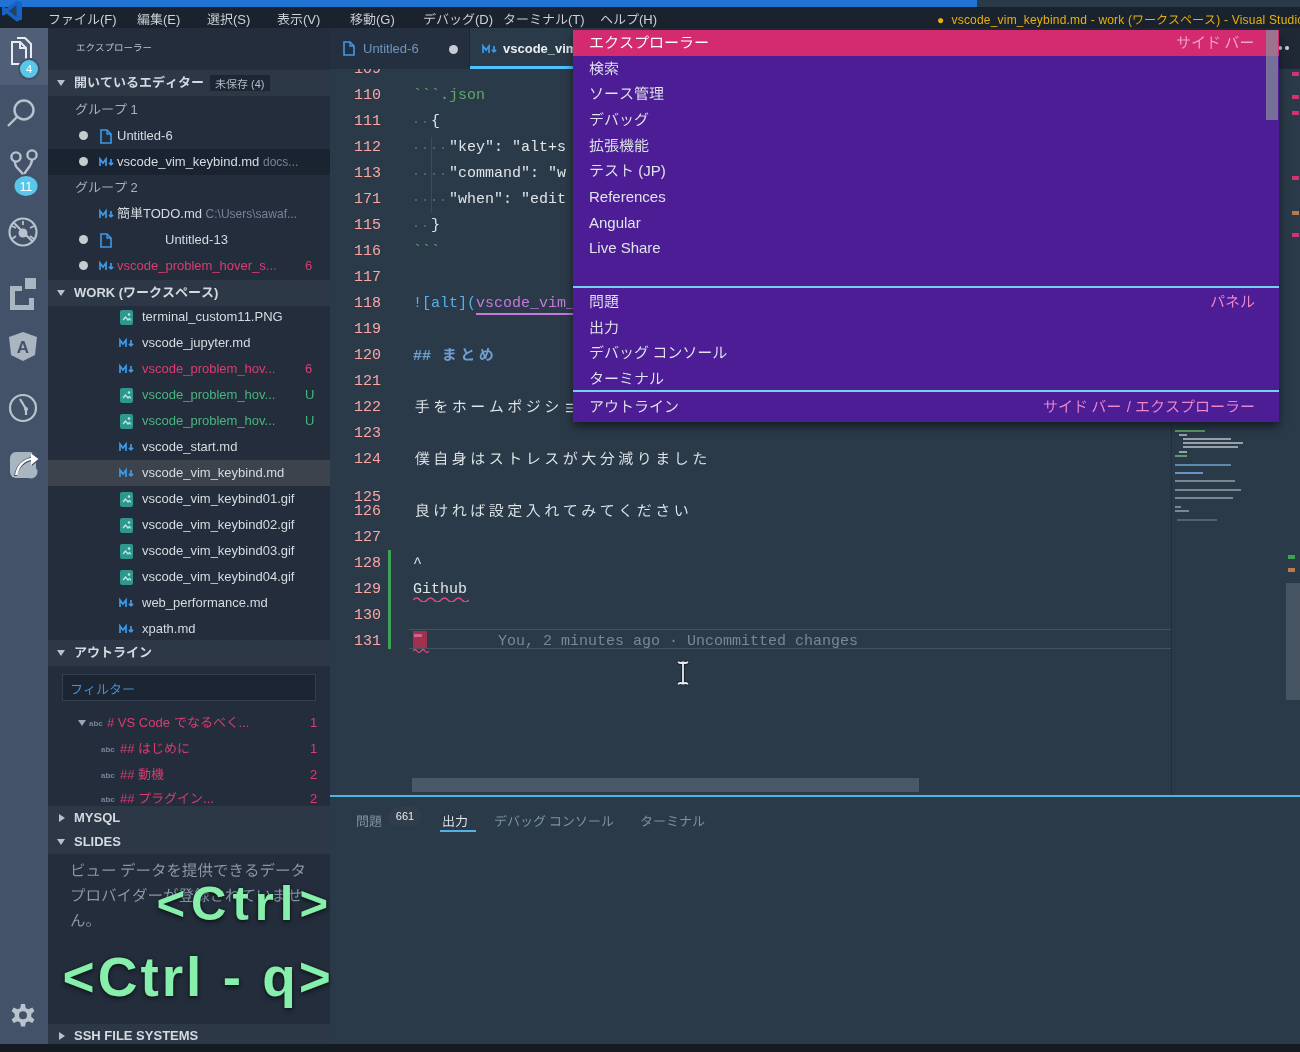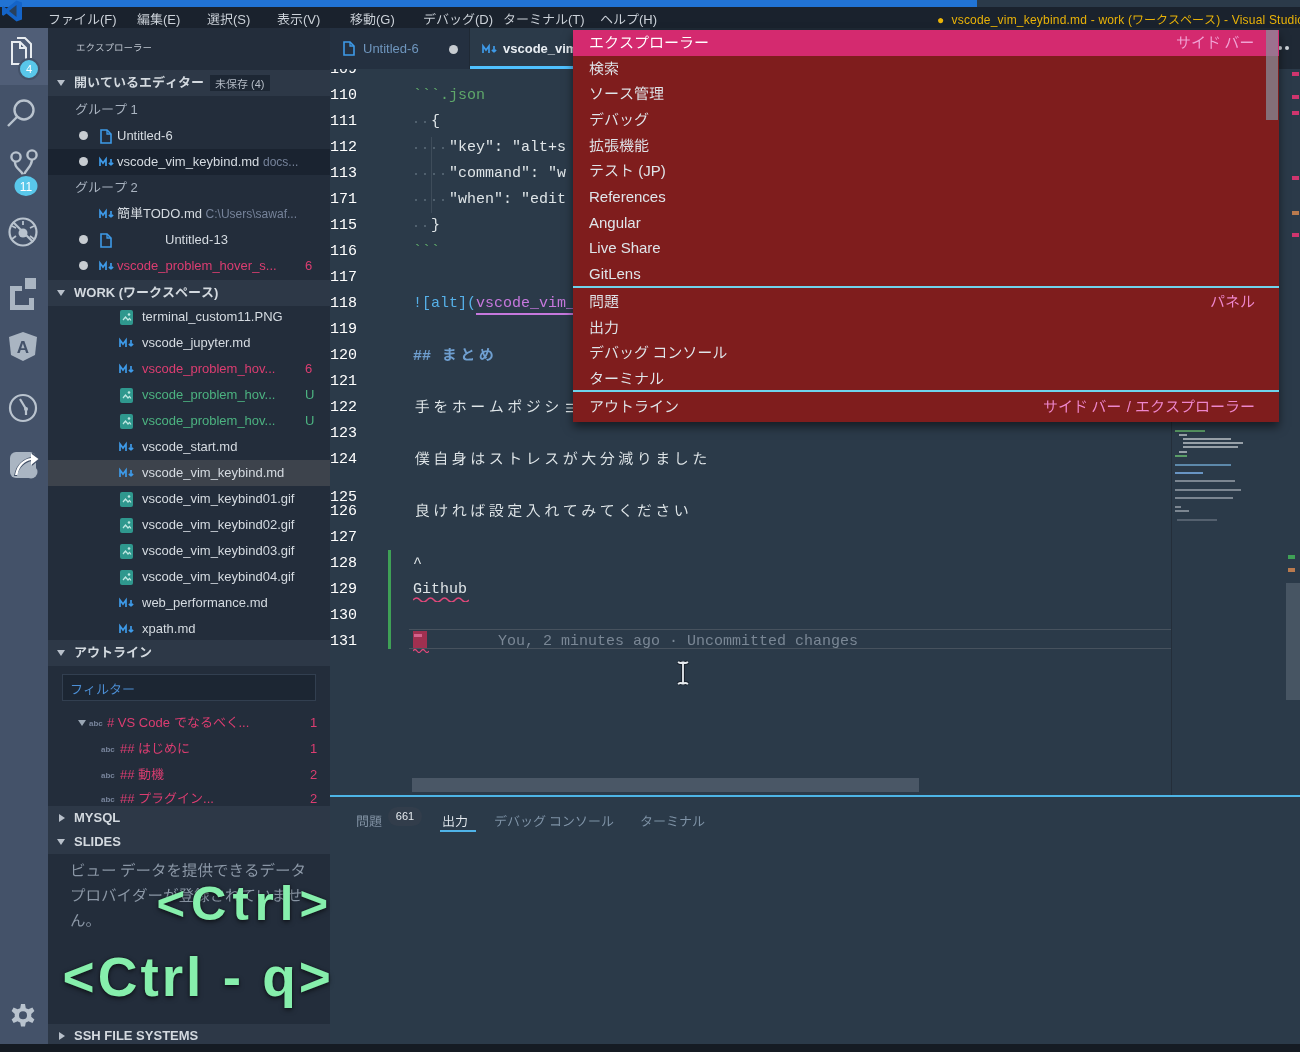--- a/index.html
+++ b/index.html
@@ -26,28 +26,28 @@
   .dim{color:#76839a;}
   .pink{color:#dc3d71;}
   .green{color:#4cb381;}
   .dot{position:absolute;width:9px;height:9px;border-radius:50%;background:#c7ccd1;top:8px;}
   
   #tabbar{left:330px;top:28px;width:970px;height:41px;background:#1f2935;}
   
   #editor{left:330px;top:69px;width:970px;height:728px;background:#2b3a49;overflow:hidden;}
   .cl{position:absolute;left:0;width:970px;height:26px;line-height:26px;
       font-family:"Liberation Mono",monospace;font-size:15px;color:#dfe5e8;white-space:pre;}
-  .ln{position:absolute;width:51px;color:#ffffff;left:0;}
+  .ln{position:absolute;width:51px;text-align:right;color:#fca5a5;left:0;}
   .ct{position:absolute;left:83px;}
   
   #panelborder{left:330px;top:795px;width:970px;height:2px;background:#4db5e6;}
   #panel{left:330px;top:797px;width:970px;height:247px;background:#2b3a49;}
   #bottomstrip{left:0;top:1044px;width:1300px;height:8px;background:#151b23;}
   
-  #qp{left:573px;top:30px;width:706px;height:392px;background:#7f1d1d;
+  #qp{left:573px;top:30px;width:706px;height:392px;background:#4c1d95;
       box-shadow:0 5px 9px rgba(0,0,0,.5);z-index:40;}
   .qrow{position:absolute;left:0;width:706px;height:26px;line-height:26px;font-size:15px;color:#dfe5ea;white-space:nowrap;}
   .qrow .l{position:absolute;left:16px;}
   .qrow .r{position:absolute;right:24px;color:#ee86cc;}
   .qsep{position:absolute;left:0;width:706px;height:2px;background:#6fd3ec;}
   
   .keycast{position:absolute;color:#86efac;font-weight:bold;white-space:nowrap;z-index:60;
      text-shadow:0 2px 5px rgba(0,0,0,.55),0 0 2px rgba(0,0,0,.5);}
 </style>
 </head>
@@ -538,23 +538,20 @@
       </div>
     <div class="qrow" style="top:154px">
         <span class="l">References</span>
       </div>
     <div class="qrow" style="top:180px">
         <span class="l">Angular</span>
       </div>
     <div class="qrow" style="top:205px">
         <span class="l">Live Share</span>
       </div>
-    <div class="qrow" style="top:231px">
-        <span class="l">GitLens</span>
-      </div>
     <div class="qsep" style="top:256px"></div>
     <div class="qrow" style="top:259px">
         <span class="l"><svg width="30" height="22" style="vertical-align:-5px" viewBox="0 0 30 22">
             <path fill="currentColor" d="M5.1 11.7H10.3V16.1H5.1V15.1H9.2V12.6H5.1ZM4.6 11.7H5.7V17H4.6ZM1.9 7.2H6.1V8H1.9ZM8.8 7.2H13.1V8H8.8ZM12.6 5H13.7V16.7Q13.7 17.3 13.6 17.5Q13.4 17.8 13 18Q12.7 18.1 12 18.2Q11.3 18.2 10.3 18.2Q10.3 18 10.3 17.8Q10.2 17.6 10.1 17.4Q10 17.2 9.9 17Q10.4 17.1 10.9 17.1Q11.4 17.1 11.7 17.1Q12.1 17.1 12.2 17.1Q12.4 17 12.5 17Q12.6 16.9 12.6 16.7ZM2 5H6.8V10.3H2V9.4H5.7V5.9H2ZM13.2 5V5.9H9.2V9.4H13.2V10.3H8.2V5ZM1.4 5H2.5V18.2H1.4ZM17.6 7.8V8.9H20.5V7.8ZM17.6 5.9V7H20.5V5.9ZM16.6 5H21.6V9.7H16.6ZM15.7 10.9H22.5V11.7H15.7ZM22.4 5.1H29.2V6H22.4ZM18.7 11.1H19.6V16.8L18.7 16.2ZM19.2 13.3H22.2V14.2H19.2ZM25.3 5.4 26.4 5.6Q26.2 6.1 26 6.7Q25.7 7.3 25.5 7.7L24.7 7.5Q24.9 7.1 25.1 6.5Q25.2 5.8 25.3 5.4ZM24 9.9V11H27.5V9.9ZM24 11.8V13H27.5V11.8ZM24 8V9.1H27.5V8ZM22.9 7.2H28.6V13.8H22.9ZM24.2 14 25.1 14.3Q24.7 15 23.9 15.6Q23.2 16.2 22.5 16.5Q22.4 16.5 22.2 16.3Q22.1 16.2 22 16.1Q21.8 15.9 21.7 15.9Q22.4 15.5 23.1 15Q23.8 14.6 24.2 14ZM16.7 12.6H17.7Q17.6 13.6 17.5 14.7Q17.4 15.8 17.1 16.7Q16.8 17.6 16.2 18.2Q16.1 18.1 15.9 17.9Q15.7 17.6 15.5 17.5Q16 17 16.2 16.2Q16.5 15.3 16.6 14.4Q16.7 13.5 16.7 12.6ZM17.4 14Q17.8 15 18.5 15.6Q19.1 16.1 20 16.4Q20.8 16.7 21.9 16.8Q22.9 16.9 24.2 16.9Q24.4 16.9 24.9 16.9Q25.4 16.9 26.1 16.9Q26.8 16.9 27.5 16.9Q28.1 16.9 28.7 16.9Q29.2 16.9 29.5 16.9Q29.4 17.1 29.3 17.4Q29.1 17.6 29.1 17.9H28.1H24.2Q22.8 17.9 21.6 17.7Q20.4 17.6 19.5 17.2Q18.6 16.9 17.9 16.2Q17.2 15.4 16.7 14.3ZM26.3 14.5 27.1 14Q27.5 14.3 27.9 14.6Q28.4 15 28.8 15.3Q29.2 15.7 29.4 16L28.6 16.5Q28.3 16.2 28 15.8Q27.6 15.5 27.1 15.1Q26.7 14.7 26.3 14.5Z"></path>
           </svg></span>
         <span class="r"><svg width="45" height="22" style="vertical-align:-5px" viewBox="0 0 45 22">
             <path fill="currentColor" d="M11.7 6.5Q11.7 7 12 7.2Q12.3 7.5 12.7 7.5Q13.1 7.5 13.4 7.2Q13.7 7 13.7 6.5Q13.7 6.1 13.4 5.8Q13.1 5.5 12.7 5.5Q12.3 5.5 12 5.8Q11.7 6.1 11.7 6.5ZM11.1 6.5Q11.1 6.1 11.3 5.7Q11.5 5.3 11.9 5.1Q12.3 4.9 12.7 4.9Q13.2 4.9 13.6 5.1Q14 5.3 14.2 5.7Q14.4 6.1 14.4 6.5Q14.4 7 14.2 7.4Q14 7.8 13.6 8Q13.2 8.2 12.7 8.2Q12.3 8.2 11.9 8Q11.5 7.8 11.3 7.4Q11.1 7 11.1 6.5ZM3.3 12.5Q3.5 11.9 3.7 11.2Q4 10.5 4.2 9.8Q4.4 9 4.5 8.3Q4.7 7.6 4.7 6.9L6.1 7.2Q6 7.4 6 7.6Q5.9 7.7 5.9 7.9Q5.8 8.1 5.8 8.3Q5.7 8.6 5.6 9.2Q5.5 9.8 5.3 10.4Q5.1 11.1 4.9 11.7Q4.7 12.4 4.4 13Q4.2 13.7 3.8 14.4Q3.5 15.1 3.1 15.8Q2.7 16.5 2.2 17.1L1 16.6Q1.7 15.6 2.3 14.5Q2.9 13.4 3.3 12.5ZM10.7 11.9Q10.4 11.3 10.2 10.7Q9.9 10 9.6 9.4Q9.3 8.7 9 8.2Q8.7 7.6 8.5 7.2L9.7 6.8Q9.9 7.2 10.2 7.7Q10.5 8.3 10.8 8.9Q11.1 9.6 11.4 10.3Q11.6 10.9 11.9 11.5Q12.1 12.1 12.4 12.7Q12.6 13.4 12.9 14.1Q13.1 14.8 13.3 15.5Q13.5 16.1 13.7 16.6L12.4 17.1Q12.2 16.3 11.9 15.4Q11.6 14.5 11.3 13.6Q11 12.7 10.7 11.9ZM23.3 5Q23.2 5.2 23.2 5.6Q23.2 6 23.2 6.3Q23.2 6.5 23.2 6.8Q23.2 7.1 23.2 7.4Q23.2 7.6 23.2 7.8H22Q22 7.6 22 7.4Q22 7.1 22 6.8Q22 6.5 22 6.3Q22 6 22 5.6Q22 5.2 21.9 5ZM27.4 7.9Q27.2 8.1 27 8.4Q26.7 8.6 26.6 8.8Q26.2 9.3 25.6 9.8Q25.1 10.4 24.4 11Q23.8 11.5 23.1 12Q22.3 12.6 21.3 13.1Q20.4 13.6 19.3 14Q18.2 14.4 16.9 14.8L16.2 13.7Q18.3 13.2 19.8 12.5Q21.2 11.8 22.3 11.1Q22.9 10.7 23.5 10.2Q24.1 9.7 24.6 9.2Q25.1 8.7 25.3 8.4Q25.1 8.4 24.7 8.4Q24.2 8.4 23.5 8.4Q22.9 8.4 22.2 8.4Q21.5 8.4 20.8 8.4Q20.2 8.4 19.7 8.4Q19.2 8.4 19.1 8.4Q18.8 8.4 18.5 8.4Q18.1 8.4 17.8 8.4Q17.5 8.4 17.2 8.5V7.2Q17.6 7.2 18.1 7.2Q18.7 7.3 19.1 7.3Q19.2 7.3 19.7 7.3Q20.2 7.3 20.9 7.3Q21.5 7.3 22.3 7.3Q23 7.3 23.7 7.3Q24.4 7.3 24.9 7.3Q25.5 7.3 25.7 7.3Q25.9 7.3 26.2 7.2Q26.4 7.2 26.6 7.2ZM23.2 11.4Q23.2 11.8 23.2 12.4Q23.2 13 23.2 13.7Q23.2 14.3 23.2 14.9Q23.2 15.5 23.2 16Q23.2 16.2 23.2 16.5Q23.2 16.8 23.2 17.1Q23.2 17.4 23.2 17.6H21.9Q21.9 17.4 21.9 17.1Q21.9 16.8 22 16.5Q22 16.2 22 16Q22 15.5 22 15Q22 14.5 22 13.9Q22 13.3 22 12.8Q22 12.3 22 11.9ZM28.1 15Q27.5 14.5 26.9 14.1Q26.3 13.7 25.8 13.4Q25.2 13 24.5 12.7L25.3 11.8Q26 12.2 26.5 12.5Q27.1 12.8 27.6 13.1Q28.2 13.5 28.9 14ZM37.9 16.7Q37.9 16.5 37.9 16.3Q38 16.1 38 15.8Q38 15.7 38 15.2Q38 14.7 38 13.9Q38 13.2 38 12.3Q38 11.4 38 10.6Q38 9.7 38 8.9Q38 8.2 38 7.6Q38 7.1 38 6.9Q38 6.4 37.9 6.1Q37.9 5.8 37.9 5.7H39.3Q39.3 5.8 39.2 6.1Q39.2 6.4 39.2 6.9Q39.2 7.1 39.2 7.6Q39.2 8.1 39.2 8.9Q39.2 9.7 39.2 10.5Q39.2 11.4 39.2 12.2Q39.2 13.1 39.2 13.8Q39.2 14.5 39.2 14.9Q39.2 15.4 39.2 15.5Q39.9 15.2 40.7 14.7Q41.5 14.1 42.2 13.4Q43 12.7 43.6 11.8L44.3 12.8Q43.6 13.7 42.8 14.5Q41.9 15.3 41 15.9Q40 16.6 39.2 17Q39 17.1 38.9 17.2Q38.7 17.3 38.7 17.3ZM31 16.6Q31.9 15.9 32.6 15Q33.3 14 33.6 12.9Q33.8 12.4 33.9 11.6Q33.9 10.9 34 10Q34 9.2 34 8.3Q34 7.5 34 6.9Q34 6.6 34 6.3Q34 6 33.9 5.8H35.3Q35.3 5.9 35.3 6.1Q35.3 6.2 35.3 6.4Q35.2 6.7 35.2 6.9Q35.2 7.5 35.2 8.4Q35.2 9.2 35.2 10.1Q35.1 11 35 11.9Q34.9 12.7 34.8 13.3Q34.5 14.5 33.8 15.5Q33.1 16.6 32.1 17.4Z"></path>
           </svg></span>
       </div>
     <div class="qrow" style="top:285px">

